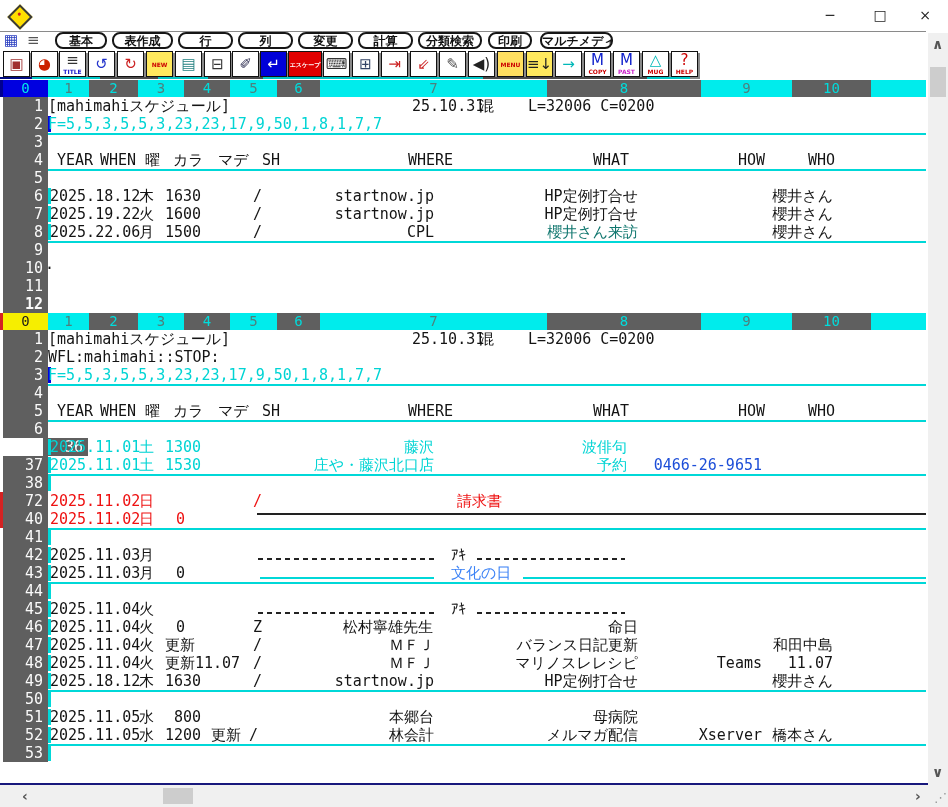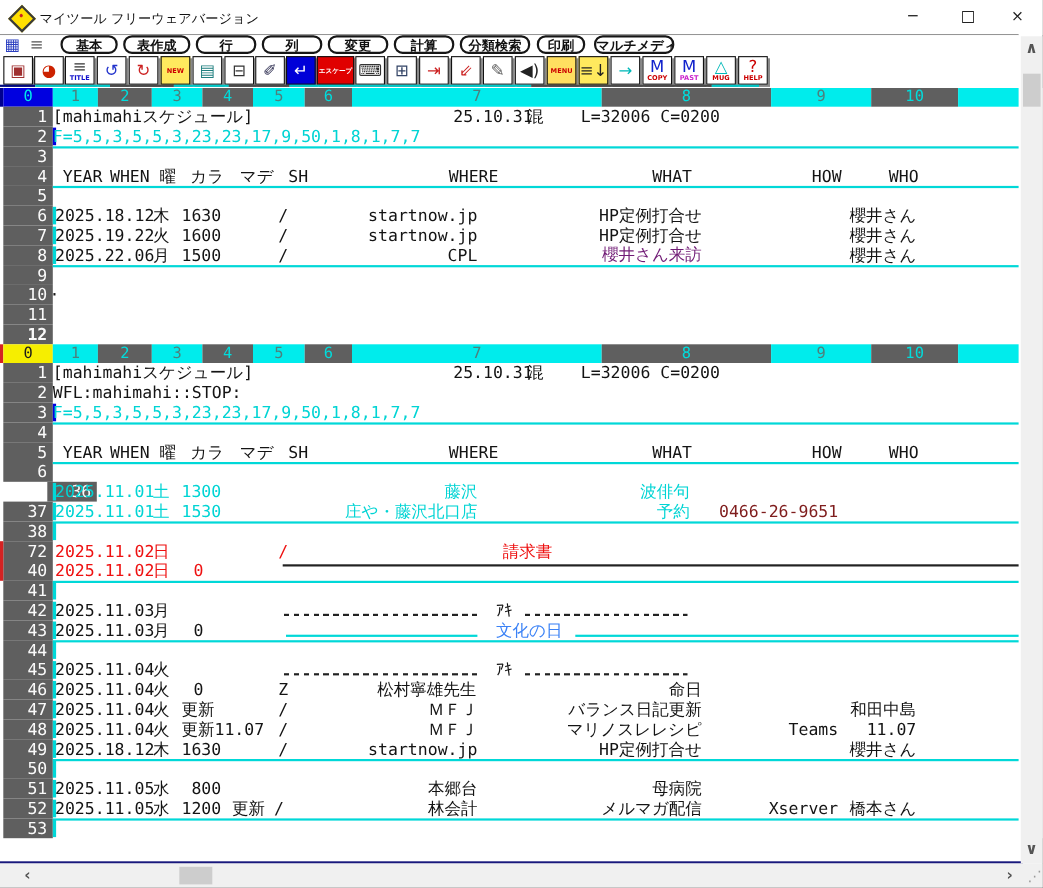--- a/index.html
+++ b/index.html
@@ -54,21 +54,20 @@
 </style>
 </head>
 <body>
 
 <div class="window">
 
   <div class="titlebar">
     <div class="logo">
         <i></i>
       </div>
-    <span class="apptitle">マイツール フリーウェアバージョン</span>
     <span class="hr"></span>
     <span id="winctrl"><div class="winbtn" style="left: 816px;">─</div><div class="winbtn" style="left: 866px;">□</div><div class="winbtn" style="left: 911px;">×</div></span>
   </div>
 
   <div class="menubar" id="menubar">
       <div class="mico" style="left: 4px; color: rgb(42, 62, 192);">▦</div>
       <div class="mico" style="left: 27px; color: rgb(85, 85, 85);">≡</div>
       <div class="mitem" style="left: 55px; width: 52px;">基本</div>
       <div class="mitem" style="left: 112px; width: 61px;">表作成</div>
       <div class="mitem" style="left: 178px; width: 55px;">行</div>
@@ -223,21 +222,21 @@
       <div class="seg" style="top: 125px; right: 514px; color: rgb(20, 20, 20);">startnow.jp</div>
       <div class="seg" style="top: 125px; right: 310px; color: rgb(20, 20, 20);">HP定例打合せ</div>
       <div class="seg" style="top: 125px; right: 115px; color: rgb(20, 20, 20);">櫻井さん</div>
       <div class="rn" style="top: 143px;">8</div>
       <div class="mk" style="left: 48px; top: 144px; background: rgb(0, 216, 216);"></div>
       <div class="seg" style="top: 143px; left: 50px; color: rgb(20, 20, 20);">2025.22.06</div>
       <div class="seg" style="top: 143px; left: 139px; color: rgb(20, 20, 20);">月</div>
       <div class="seg" style="top: 143px; left: 165px; color: rgb(20, 20, 20);">1500</div>
       <div class="seg" style="top: 143px; left: 253px; color: rgb(20, 20, 20);">/</div>
       <div class="seg" style="top: 143px; right: 514px; color: rgb(20, 20, 20);">CPL</div>
-      <div class="seg" style="top: 143px; right: 310px; color: #701a75; font-family: Liberation Serif, serif;">櫻井さん来訪</div>
+      <div class="seg" style="top: 143px; right: 310px; color: #0f766e;">櫻井さん来訪</div>
       <div class="seg" style="top: 143px; right: 115px; color: rgb(20, 20, 20);">櫻井さん</div>
       <div class="rn" style="top: 161px;">9</div>
       <div class="rline" style="left: 48px; width: 878px; top: 161px; background: rgb(0, 216, 216);"></div>
       <div class="rn" style="top: 179px;">10</div>
       <div class="seg" style="top: 179px; left: 45px; color: rgb(20, 20, 20);">·</div>
       <div class="rn" style="top: 197px;">11</div>
       <div class="rn" style="top: 215px; font-weight: bold;">12</div>
       <div class="edgem" style="top: 233px; height: 17px; background: rgb(212, 34, 34);"></div>
       <div class="hc" style="left: 3px; top: 233px; width: 45px; background: rgb(246, 238, 0); color: rgb(26, 26, 26);">0</div>
       <div class="hc hc-cyan" style="left: 48px; top: 233px; width: 41px;">1</div>
@@ -283,21 +282,21 @@
       <div class="seg" style="top: 358px; left: 165px; color: rgb(0, 212, 212);">1300</div>
       <div class="seg" style="top: 358px; right: 514px; color: rgb(0, 212, 212);">藤沢</div>
       <div class="seg" style="top: 358px; right: 321px; color: rgb(0, 212, 212);">波俳句</div>
       <div class="rn" style="top: 376px;">37</div>
       <div class="mk" style="left: 48px; top: 377px; background: rgb(0, 216, 216);"></div>
       <div class="seg" style="top: 376px; left: 50px; color: rgb(0, 212, 212);">2025.11.01</div>
       <div class="seg" style="top: 376px; left: 139px; color: rgb(0, 212, 212);">土</div>
       <div class="seg" style="top: 376px; left: 165px; color: rgb(0, 212, 212);">1530</div>
       <div class="seg" style="top: 376px; right: 514px; color: rgb(0, 212, 212);">庄や・藤沢北口店</div>
       <div class="seg" style="top: 376px; right: 321px; color: rgb(0, 212, 212);">予約</div>
-      <div class="seg" style="top: 376px; right: 186px; color: #7f1d1d;">0466-26-9651</div>
+      <div class="seg" style="top: 376px; right: 186px; color: #1d4ed8;">0466-26-9651</div>
       <div class="rn" style="top: 394px;">38</div>
       <div class="mk" style="left: 48px; top: 395px; background: rgb(0, 216, 216);"></div>
       <div class="rline" style="left: 48px; width: 878px; top: 394px; background: rgb(0, 216, 216);"></div>
       <div class="rn" style="top: 412px;">72</div>
       <div class="edgem" style="top: 412px; height: 18px; background: rgb(212, 34, 34);"></div>
       <div class="seg" style="top: 412px; left: 50px; color: rgb(238, 17, 17);">2025.11.02</div>
       <div class="seg" style="top: 412px; left: 139px; color: rgb(238, 17, 17);">日</div>
       <div class="seg" style="top: 412px; left: 253px; color: rgb(238, 17, 17);">/</div>
       <div class="seg" style="top: 412px; left: 457px; color: rgb(238, 17, 17);">請求書</div>
       <div class="rn" style="top: 430px;">40</div>

